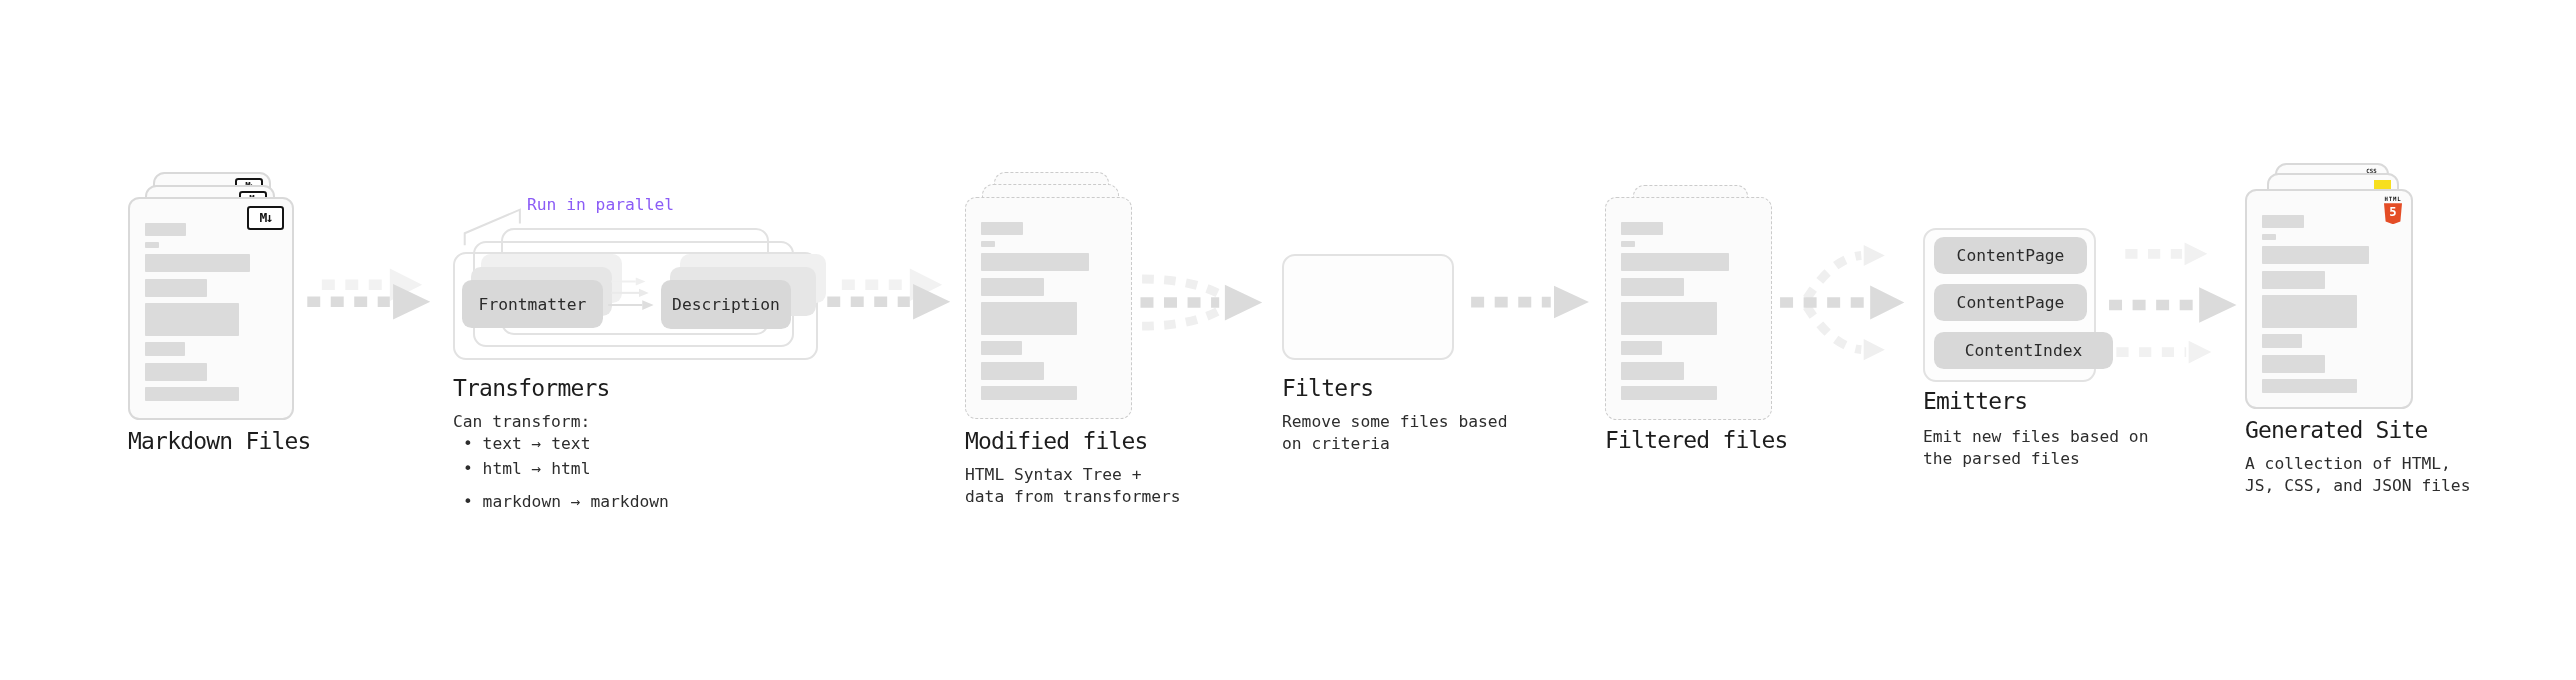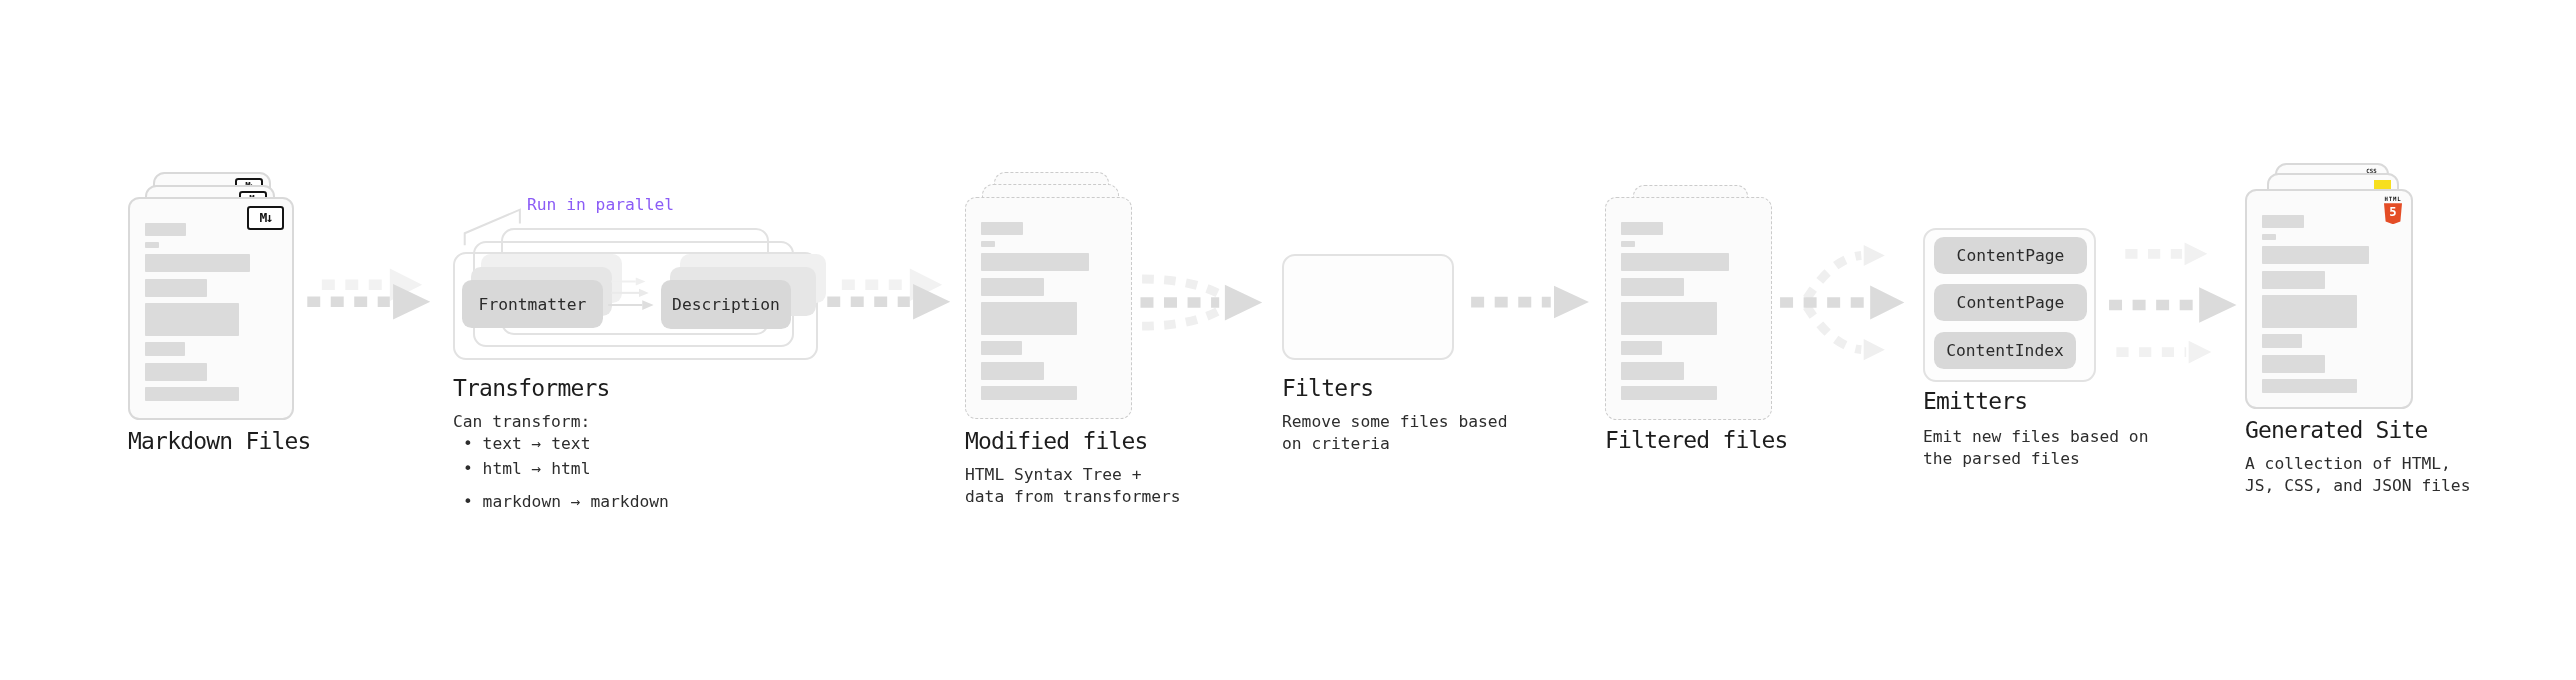--- a/index.html
+++ b/index.html
@@ -166,21 +166,21 @@
     <polygon points="108,6 108,32 134,19" fill="#efefef"></polygon>
     <path d="M 38,82 Q 70,132 105,135" fill="none" stroke="#efefef" stroke-width="11" stroke-dasharray="14 13"></path>
     <polygon points="108,122 108,148 134,135" fill="#efefef"></polygon>
     <line x1="5" y1="77" x2="112" y2="77" stroke="#dbdbdb" stroke-width="13" stroke-dasharray="16 13"></line>
     <polygon points="116,56 116,98 158,77" fill="#dbdbdb"></polygon>
   </svg>
 
   <div class="obox filled" style="left:1923px; top:228px; width:173px; height:154px;"></div>
   <div class="node" style="left:1934px; top:237px; width:153px; height:37px;">ContentPage</div>
   <div class="node" style="left:1934px; top:284px; width:153px; height:37px;">ContentPage</div>
-  <div class="node" style="left:1934px; top:332px; width:142px; height:37px;">ContentIndex</div>
+  <div class="node" style="left:1934px; top:332px; width:179px; height:37px;">ContentIndex</div>
   <div class="stage-title" style="left:1923px; top:388px;">Emitters</div>
   <div class="desc" style="left:1923px; top:426px;">Emit new files based on</div>
   <div class="desc" style="left:1923px; top:448px;">the parsed files</div>
 
   <svg style="left:2105px; top:236px;" width="138" height="138" viewBox="0 0 170 170">
     <line x1="25" y1="22" x2="95" y2="22" stroke="#f1f1f1" stroke-width="12" stroke-dasharray="15 13"></line>
     <polygon points="98,8 98,36 126,22" fill="#f1f1f1"></polygon>
     <line x1="5" y1="85" x2="112" y2="85" stroke="#dbdbdb" stroke-width="13" stroke-dasharray="16 13"></line>
     <polygon points="116,63 116,107 162,85" fill="#dbdbdb"></polygon>
     <line x1="14" y1="143" x2="100" y2="143" stroke="#f1f1f1" stroke-width="12" stroke-dasharray="15 13"></line>

